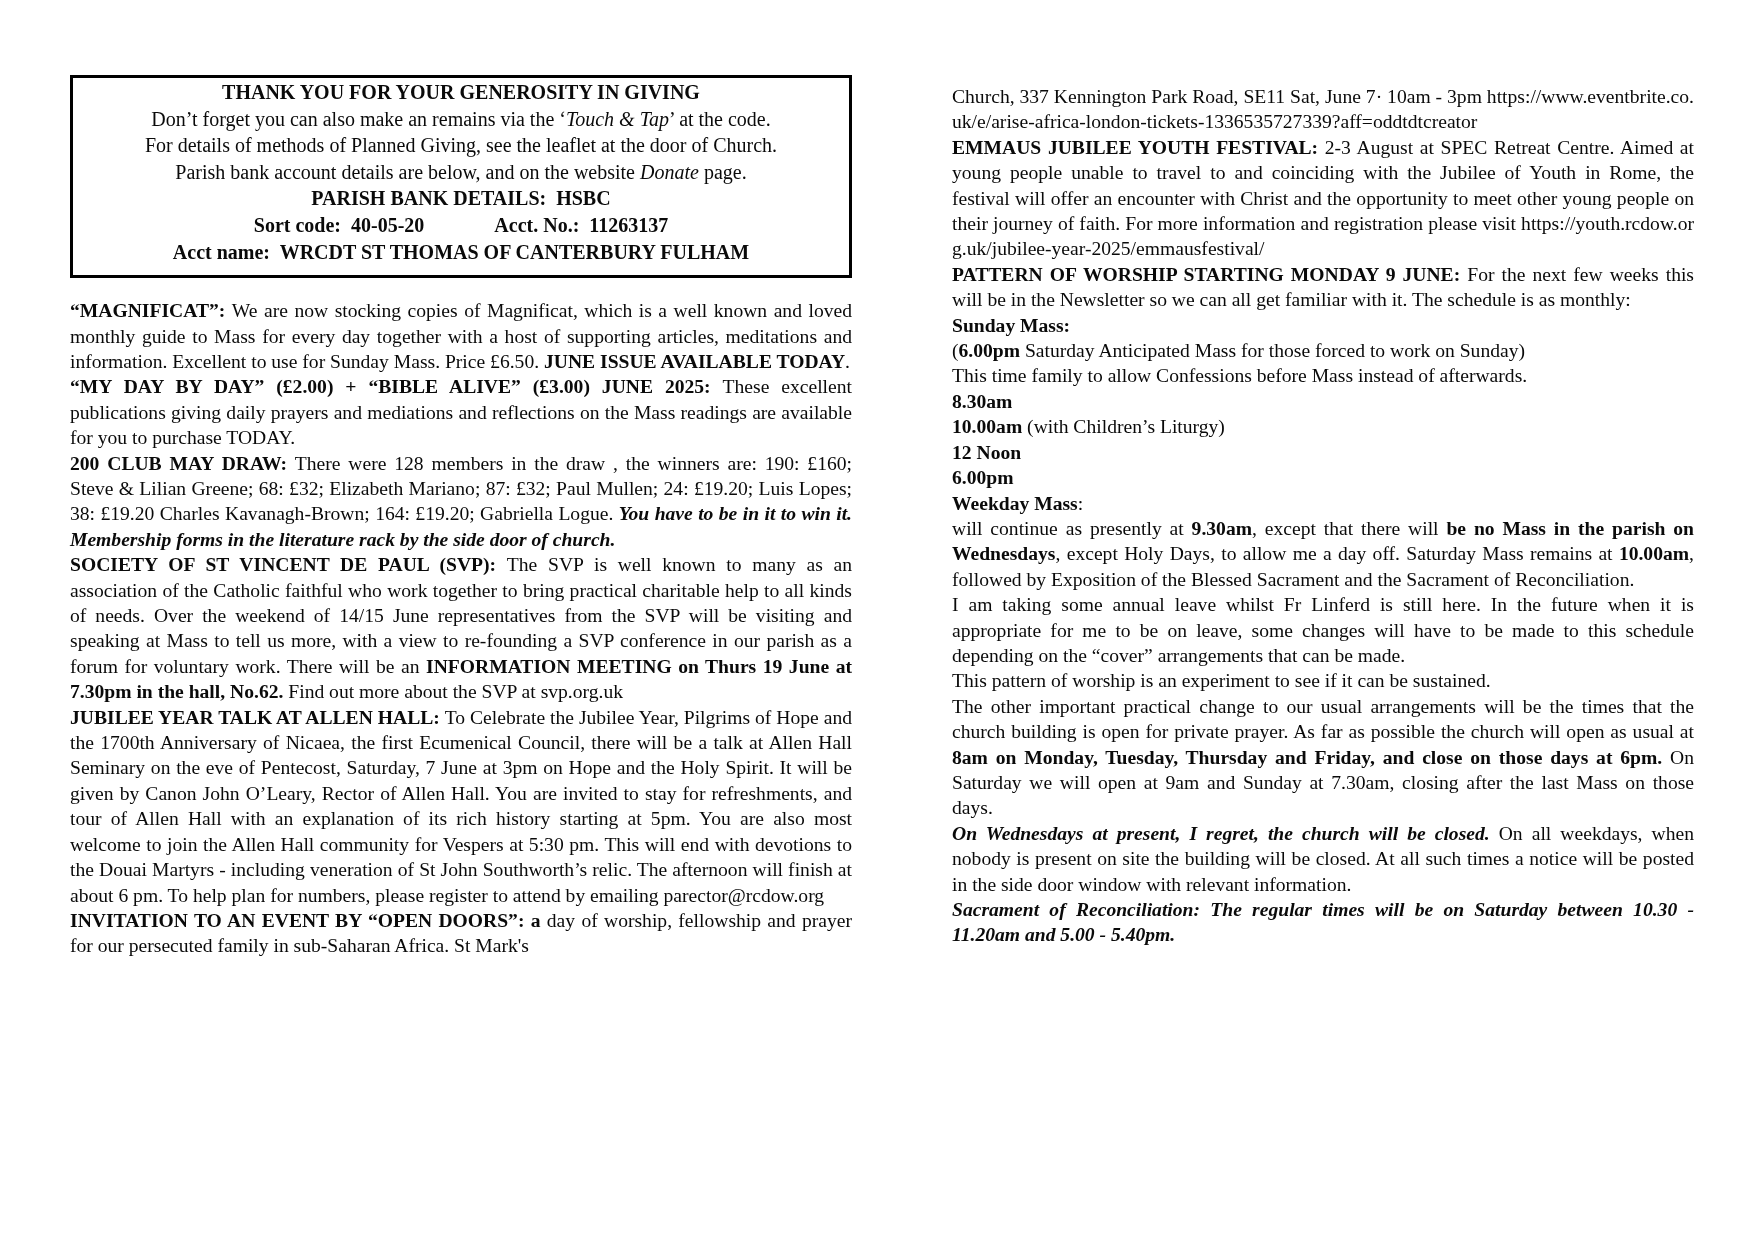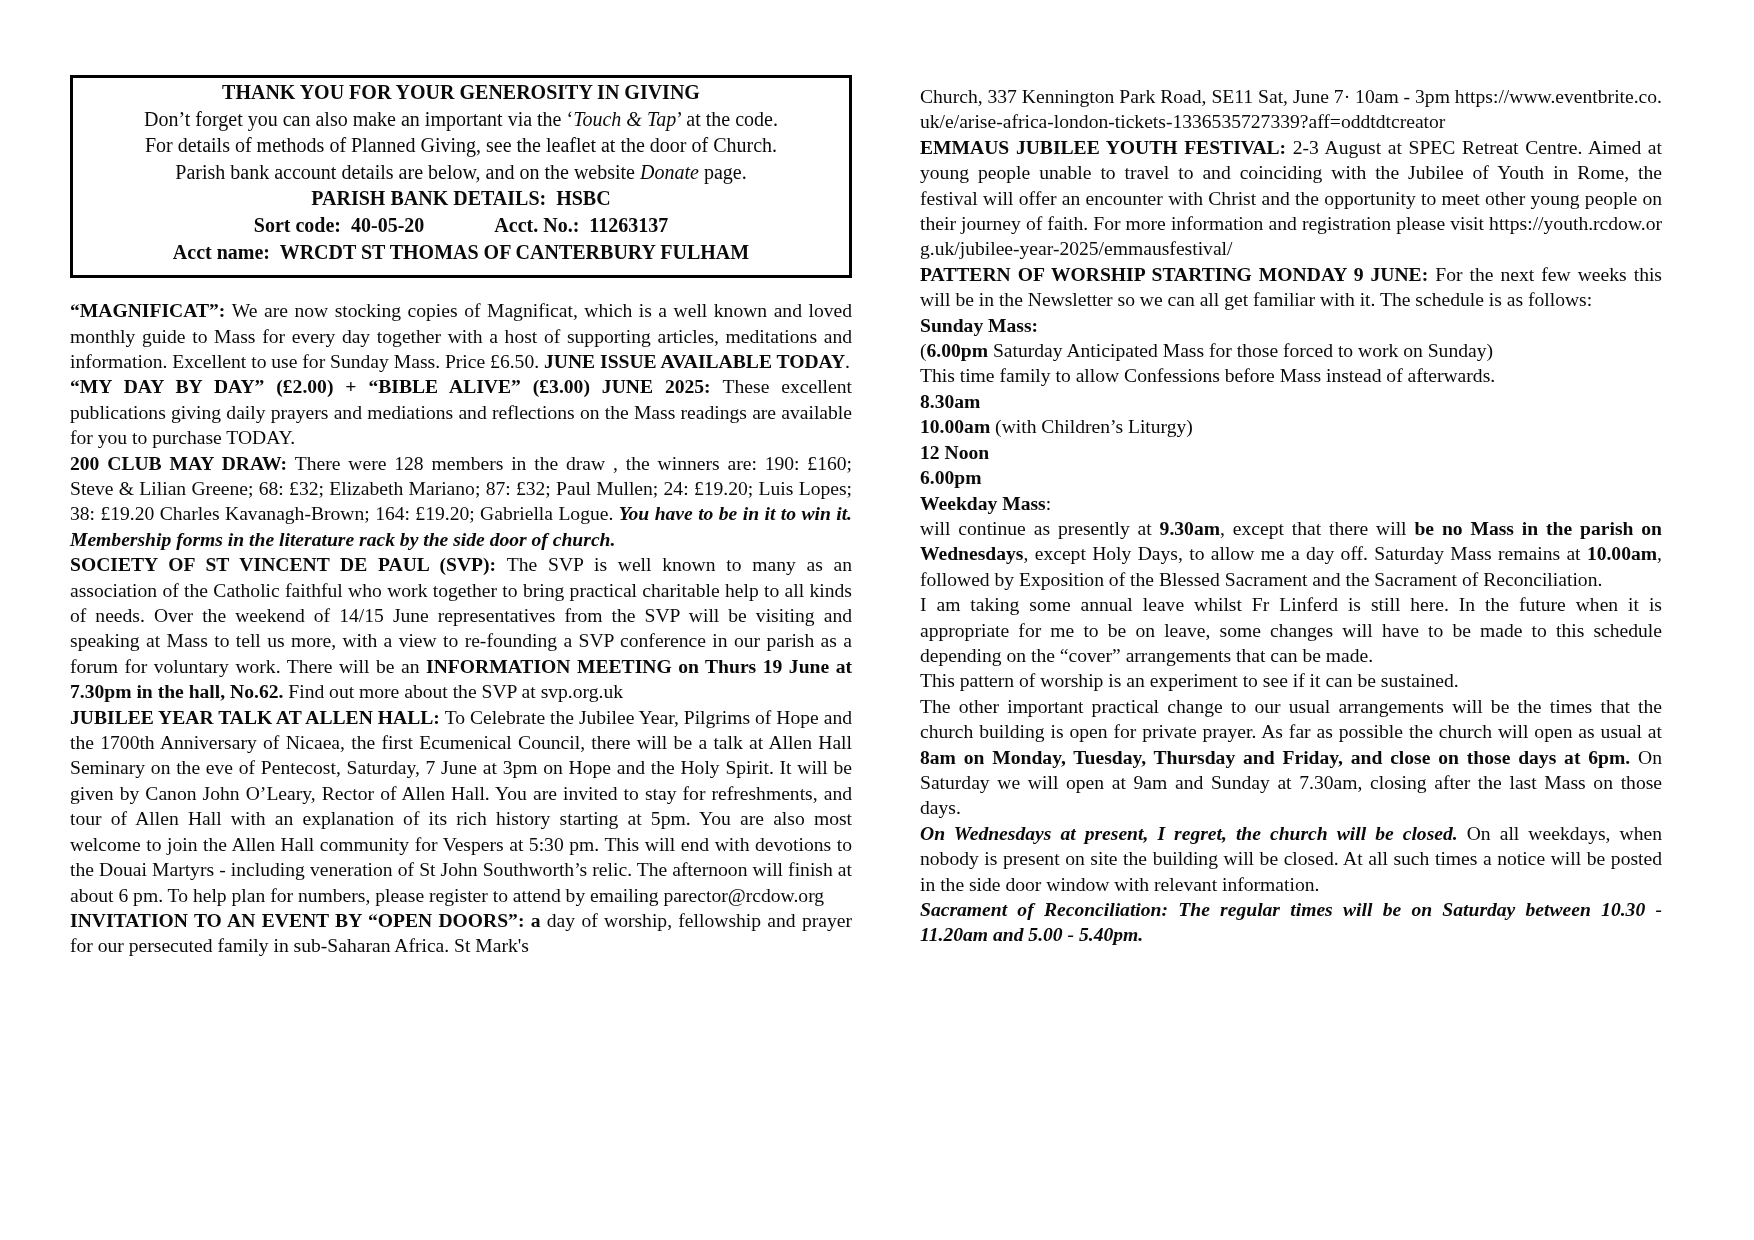--- a/index.html
+++ b/index.html
@@ -7,21 +7,21 @@
   body {
     width: 1754px; height: 1240px;
     background: #ffffff;
     color: #0a0a0a;
     font-family: "Liberation Serif", "DejaVu Serif", serif;
     overflow: hidden;
   }
   .page { position: relative; width: 1754px; height: 1240px; background: #fff; }
   .col { position: absolute; }
   #left-col-wrap  { left: 70px;  top: 75px;  width: 782px; }
-  #right-col      { left: 920px; top: 84px;  width: 742px; }
+  #right-col      { left: 952px; top: 84px;  width: 742px; }
 
   #giving-box {
     border: 3px solid #000;
     padding: 1px 10px 10px 10px;
     margin-bottom: 20px;
     text-align: center;
   }
   .box-line { font-size: 20px; line-height: 26.6px; }
 
   .para {
@@ -37,40 +37,40 @@
   .u { }
   .break { overflow-wrap: anywhere; word-break: break-all; }
 </style>
 </head>
 <body>
 
 <div class="page">
   <div class="col" id="left-col-wrap">
     <div id="giving-box">
         <div class="box-line"><span class="b">THANK YOU FOR YOUR GENEROSITY IN GIVING</span></div>
-        <div class="box-line"><span>Don’t forget you can also make an important via the ‘</span><span class="i">Touch &amp; Tap</span><span>’ at the code.</span></div>
+        <div class="box-line"><span>Don’t forget you can also make an remains via the ‘</span><span class="i">Touch &amp; Tap</span><span>’ at the code.</span></div>
         <div class="box-line"><span>For details of methods of Planned Giving, see the leaflet at the door of Church.</span></div>
         <div class="box-line"><span>Parish bank account details are below, and on the website </span><span class="i">Donate</span><span> page.</span></div>
         <div class="box-line"><span class="b">PARISH BANK DETAILS:&nbsp; HSBC</span></div>
         <div class="box-line"><span class="b">Sort code:&nbsp; 40-05-20</span><span>&nbsp;&nbsp;&nbsp;&nbsp;&nbsp;&nbsp;&nbsp;&nbsp;&nbsp;&nbsp;&nbsp;&nbsp;&nbsp;&nbsp;</span><span class="b">Acct. No.:&nbsp; 11263137</span></div>
         <div class="box-line"><span class="b">Acct name:&nbsp; WRCDT ST THOMAS OF CANTERBURY FULHAM</span></div>
       </div>
     <div id="left-col">
         <p class="para"><span class="b">“MAGNIFICAT”: </span><span>We are now stocking copies of Magnificat, which is a well known and loved monthly guide to Mass for every day together with a host of supporting articles, meditations and information. Excellent to use for Sunday Mass. Price £6.50. </span><span class="b">JUNE ISSUE AVAILABLE TODAY</span><span>.</span></p>
         <p class="para gap"><span class="b">“MY DAY BY DAY” (£2.00) + “BIBLE ALIVE” (£3.00) JUNE 2025: </span><span>These excellent publications giving daily prayers and mediations and reflections on the Mass readings are available for you to purchase TODAY.</span></p>
         <p class="para gap"><span class="b">200 CLUB MAY DRAW: </span><span>There were 128 members in the draw , the winners are: 190: £160; Steve &amp; Lilian Greene; 68: £32; Elizabeth Mariano; 87: £32; Paul Mullen; 24: £19.20; Luis Lopes; 38: £19.20 Charles Kavanagh-Brown; 164: £19.20; Gabriella Logue. </span><span class="b i">You have to be in it to win it. Membership forms in the literature rack by the side door of church.</span></p>
         <p class="para gap"><span class="b">SOCIETY OF ST VINCENT DE PAUL (SVP): </span><span>The SVP is well known to many as an association of the Catholic faithful who work together to bring practical charitable help to all kinds of needs. Over the weekend of 14/15 June representatives from the SVP will be visiting and speaking at Mass to tell us more, with a view to re-founding a SVP conference in our parish as a forum for voluntary work. There will be an </span><span class="b">INFORMATION MEETING on Thurs 19 June at 7.30pm in the hall, No.62.</span><span> Find out more about the SVP at svp.org.uk</span></p>
         <p class="para gap"><span class="b">JUBILEE YEAR TALK AT ALLEN HALL: </span><span>To Celebrate the Jubilee Year, Pilgrims of Hope and the 1700th Anniversary of Nicaea, the first Ecumenical Council, there will be a talk at Allen Hall Seminary on the eve of Pentecost, Saturday, 7 June at 3pm on Hope and the Holy Spirit. It will be given by Canon John O’Leary, Rector of Allen Hall. You are invited to stay for refreshments, and tour of Allen Hall with an explanation of its rich history starting at 5pm. You are also most welcome to join the Allen Hall community for Vespers at 5:30 pm. This will end with devotions to the Douai Martyrs - including veneration of St John Southworth’s relic. The afternoon will finish at about 6 pm. To help plan for numbers, please register to attend by emailing </span><span class="u">parector@rcdow.org</span></p>
         <p class="para gap"><span class="b">INVITATION TO AN EVENT BY “OPEN DOORS”: a </span><span>day of worship, fellowship and prayer for our persecuted family in sub-Saharan Africa. St Mark's</span></p>
       </div>
   </div>
   <div class="col" id="right-col">
       <p class="para"><span>Church, 337 Kennington Park Road, SE11 Sat, June 7· 10am - 3pm </span><span class="break">https://www.eventbrite.co.uk/e/arise-africa-london-tickets-1336535727339?aff=oddtdtcreator</span></p>
       <p class="para gap"><span class="b">EMMAUS JUBILEE YOUTH FESTIVAL: </span><span>2-3 August at SPEC Retreat Centre. Aimed at young people unable to travel to and coinciding with the Jubilee of Youth in Rome, the festival will offer an encounter with Christ and the opportunity to meet other young people on their journey of faith. For more information and registration please visit </span><span class="break">https://youth.rcdow.org.uk/jubilee-year-2025/emmausfestival/</span></p>
-      <p class="para gap"><span class="b">PATTERN OF WORSHIP STARTING MONDAY 9 JUNE: </span><span>For the next few weeks this will be in the Newsletter so we can all get familiar with it. The schedule is as follows:</span></p>
+      <p class="para gap"><span class="b">PATTERN OF WORSHIP STARTING MONDAY 9 JUNE: </span><span>For the next few weeks this will be in the Newsletter so we can all get familiar with it. The schedule is as monthly:</span></p>
       <p class="para"><span class="b">Sunday Mass:</span></p>
       <p class="para"><span>(</span><span class="b">6.00pm</span><span> Saturday Anticipated Mass for those forced to work on Sunday)</span></p>
       <p class="para"><span>This time family to allow Confessions before Mass instead of afterwards.</span></p>
       <p class="para"><span class="b">8.30am</span></p>
       <p class="para"><span class="b">10.00am</span><span> (with Children’s Liturgy)</span></p>
       <p class="para"><span class="b">12 Noon</span></p>
       <p class="para"><span class="b">6.00pm</span></p>
       <p class="para"><span class="b u">Weekday Mass</span><span>:</span></p>
       <p class="para"><span>will continue as presently at </span><span class="b">9.30am</span><span>, except that there will </span><span class="b">be no Mass in the parish on Wednesdays</span><span>, except Holy Days, to allow me a day off. Saturday Mass remains at </span><span class="b">10.00am</span><span>, followed by Exposition of the Blessed Sacrament and the Sacrament of Reconciliation.</span></p>
       <p class="para"><span>I am taking some annual leave whilst Fr Linferd is still here. In the future when it is appropriate for me to be on leave, some changes will have to be made to this schedule depending on the “cover” arrangements that can be made.</span></p>

